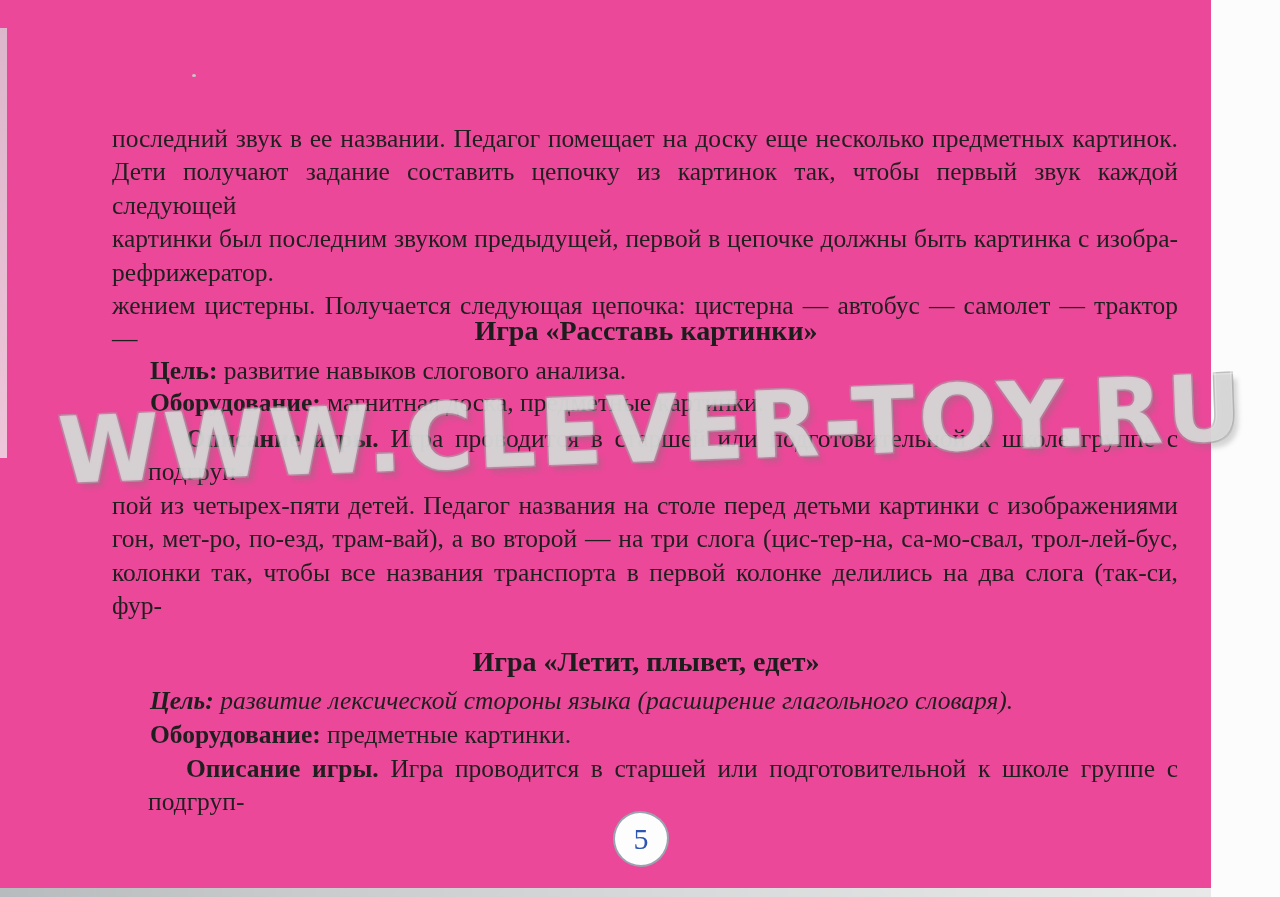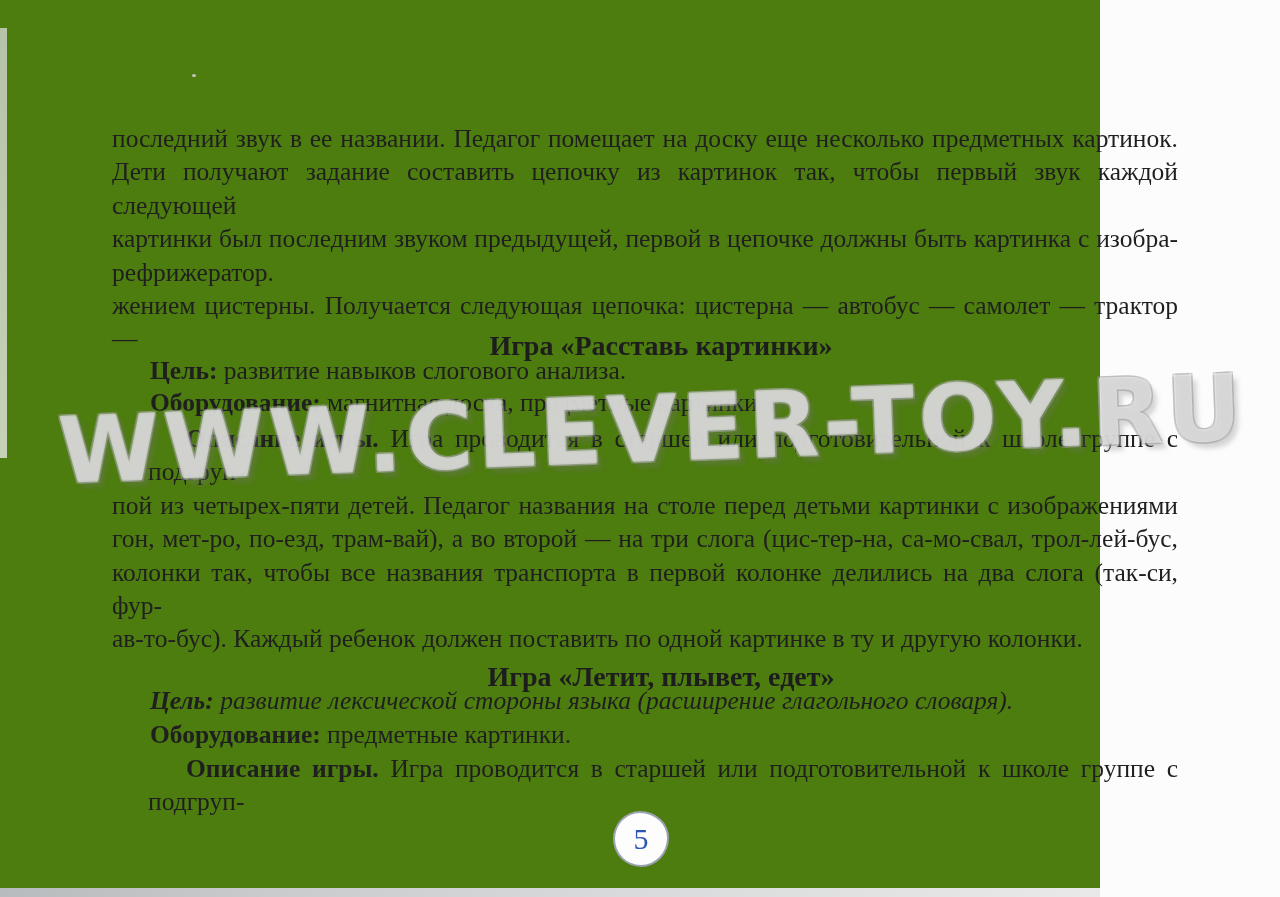--- a/index.html
+++ b/index.html
@@ -6,23 +6,23 @@
     margin: 0;
     padding: 0;
     width: 1280px;
     height: 897px;
     overflow: hidden;
     background: #fcfcfc;
     font-family: "Liberation Serif", serif;
   }
   .page {
     position: relative;
-    width: 1100px;
+    width: 1211px;
     height: 897px;
-    background: #4d7c0f;
+    background: #ec4899;
     color: #1f1f1f;
   }
   
   .left-edge {
     position: absolute;
     left: 0; top: 28px;
     width: 7px; height: 430px;
     background: linear-gradient(to bottom, #d9dbdc, #efefef);
     opacity: 0.75;
   }
@@ -62,21 +62,21 @@
   .first-desc-line {
     text-indent: 38px;
     text-align: justify;
     text-align-last: justify;
     margin-left: 36px;
   }
   .game-title {
     position: absolute;
     left: 112px;
     width: 1066px;
-    margin: 16px;
+    margin: 1px;
     text-align: center;
     font-size: 28px;
     font-weight: bold;
     color: #1d1d1d;
   }
   b { font-weight: bold; }
   
   .watermark {
     position: absolute;
     left: 58px;
@@ -158,21 +158,20 @@
   </div>
 
   <div class="content-block desc-1">
     <div class="first-desc-line">
       <b>Описание игры.</b>
       <span>Игра проводится в старшей или подготовительной к школе группе с подгруп-</span>
     </div>
     <div class="jline">пой из четырех-пяти детей. Педагог названия на столе перед детьми картинки с изображениями</div>
     <div class="jline">гон, мет-ро, по-езд, трам-вай), а во второй — на три слога (цис-тер-на, са-мо-свал, трол-лей-бус,</div>
     <div class="jline">колонки так, чтобы все названия транспорта в первой колонке делились на два слога (так-си, фур-</div>
-    <div class="jline last">ав-то-бус). Каждый ребенок должен поставить по одной картинке в ту и другую колонки.</div>
   </div>
 
   <h2 class="game-title title-2">Игра «Летит, плывет, едет»</h2>
 
   <div class="content-block goal-2 indent-line">
     <b>Цель:</b>
     <span>развитие лексической стороны языка (расширение глагольного словаря).</span>
   </div>
 
   <div class="content-block equip-2 indent-line">

